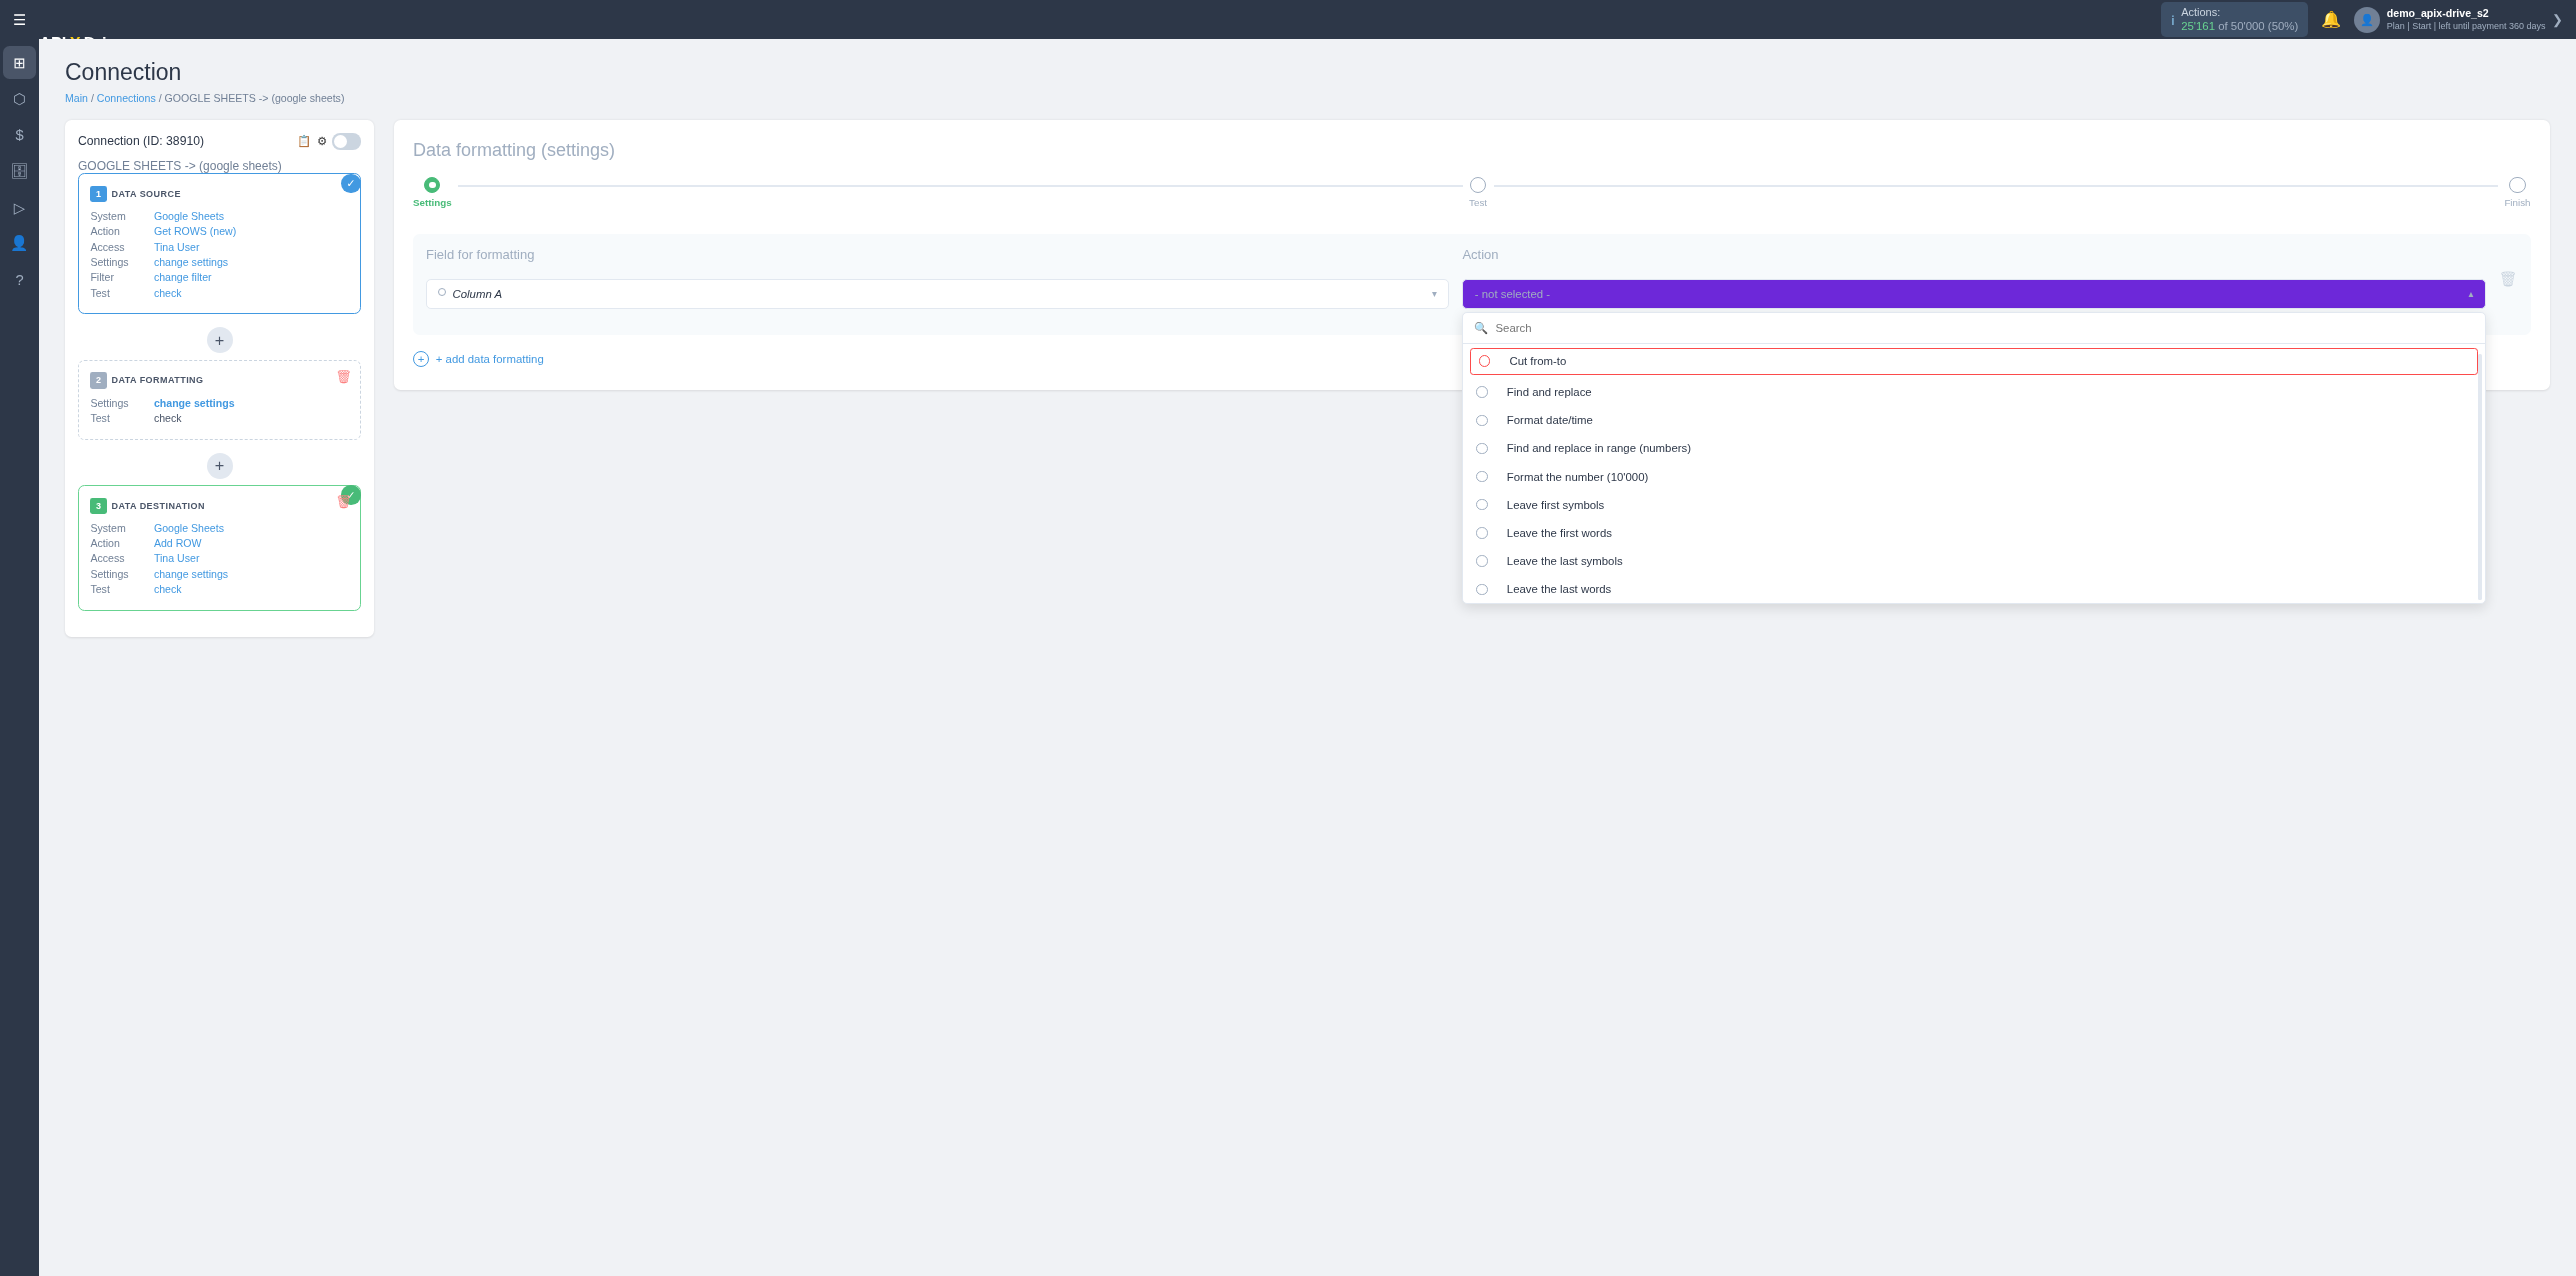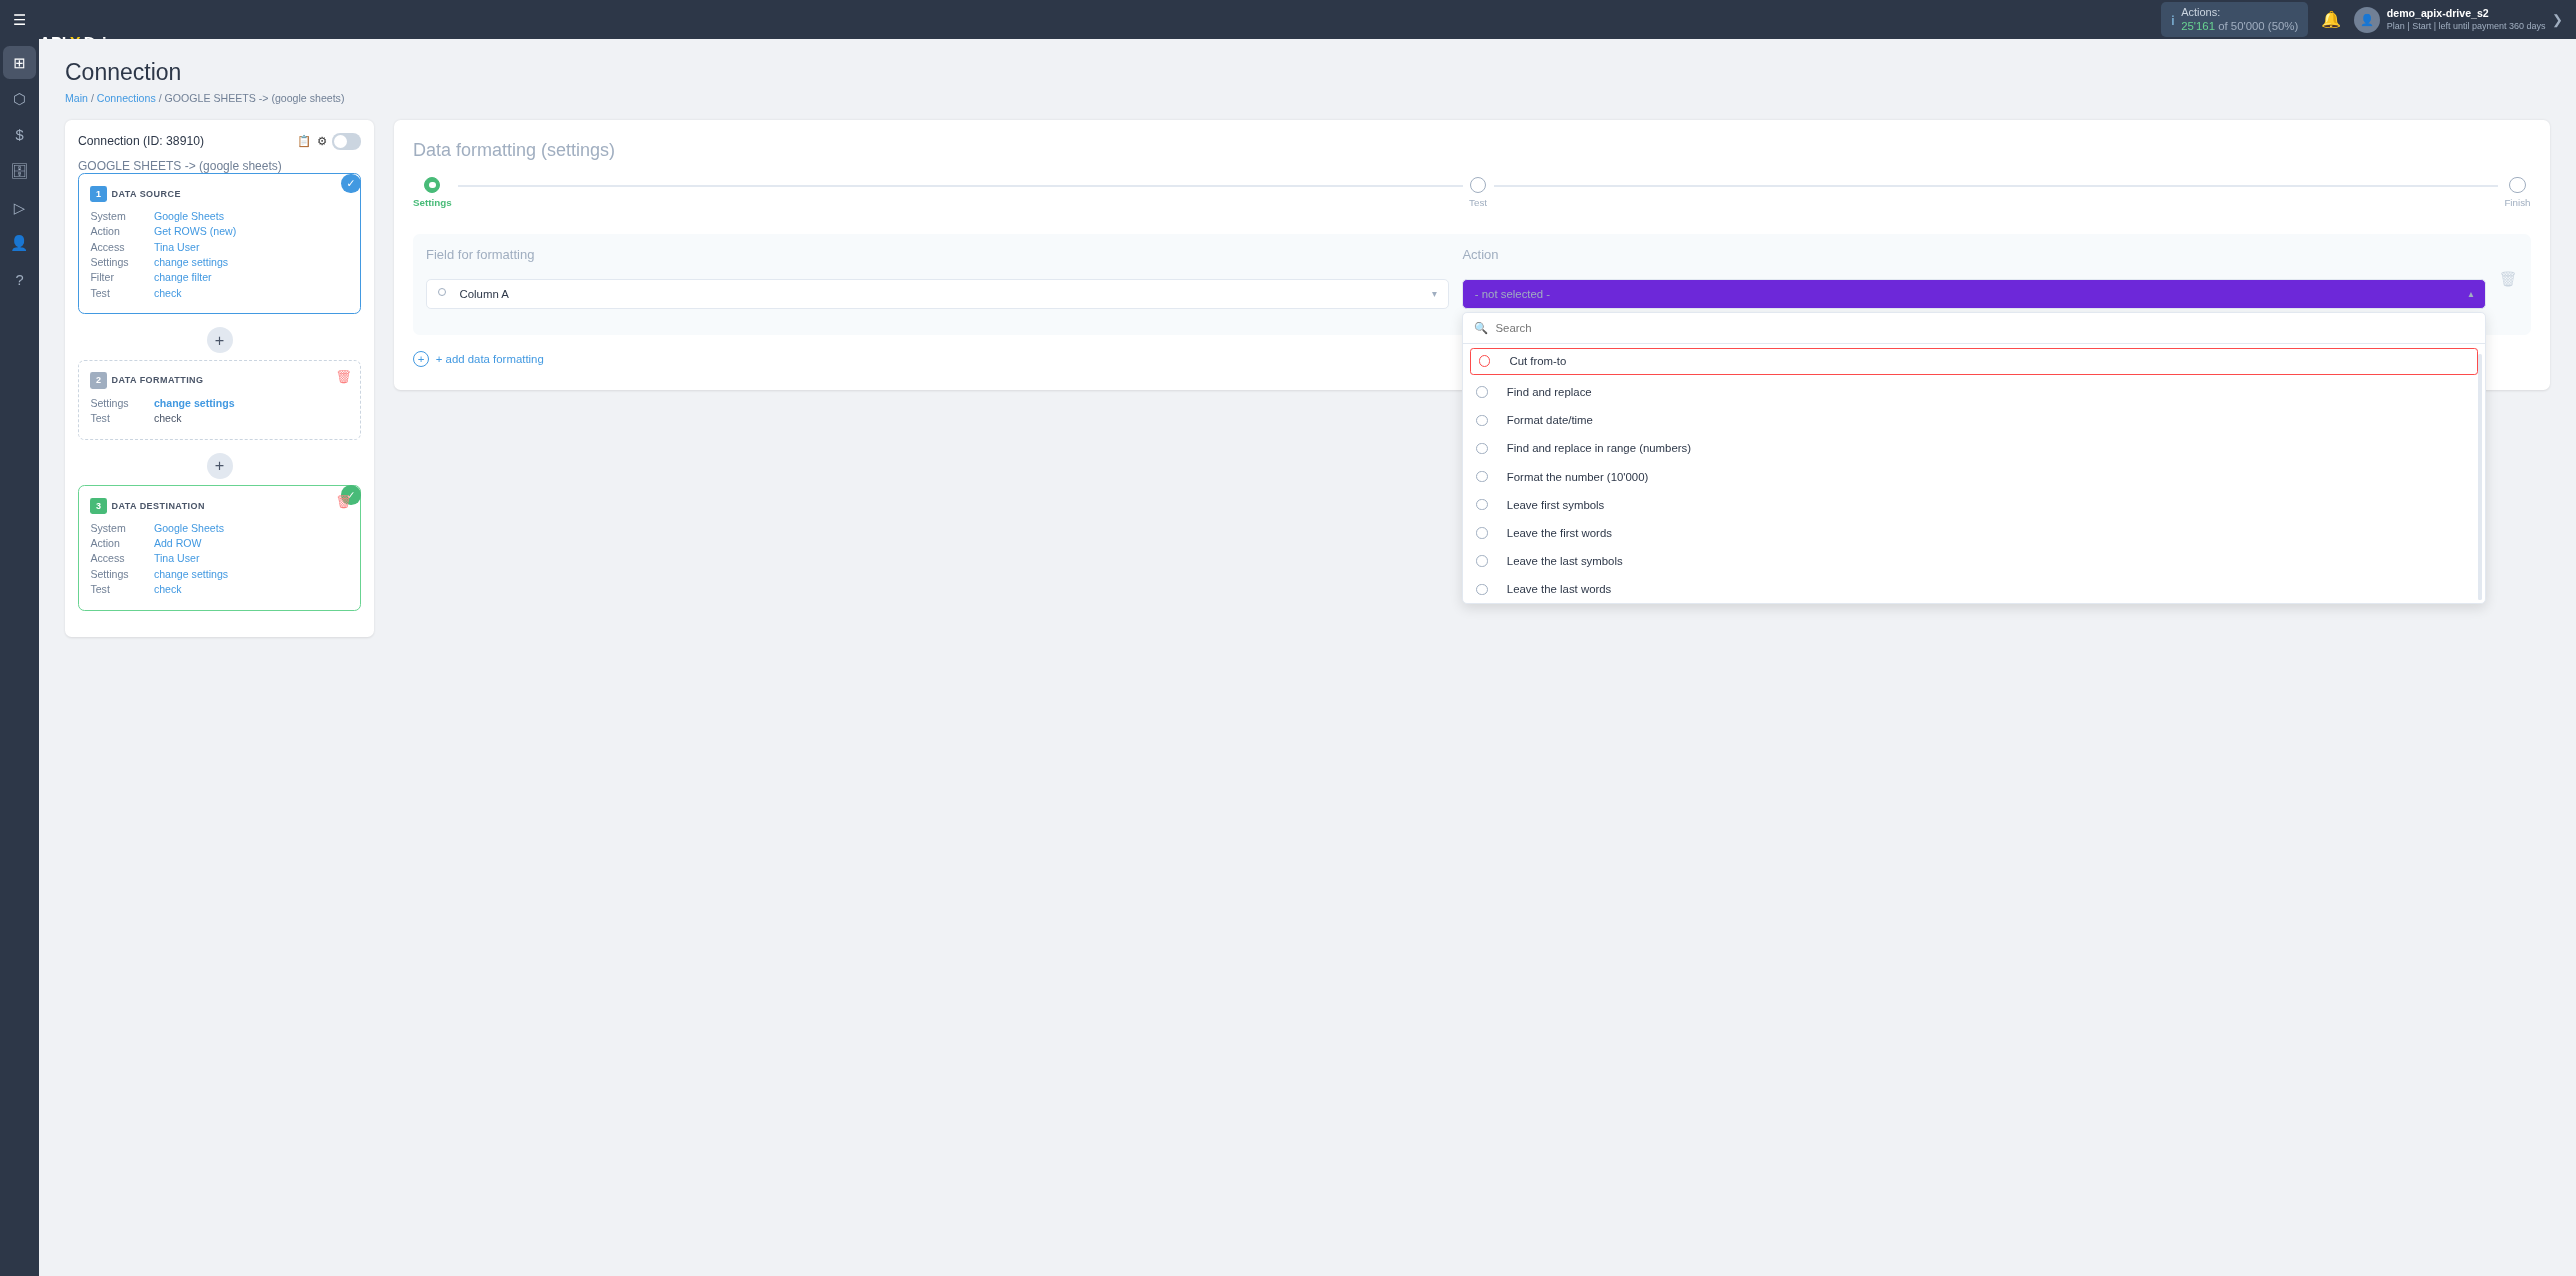--- a/index.html
+++ b/index.html
@@ -148,21 +148,21 @@
       display: flex; gap: 13px; align-items: flex-start; margin-bottom: 13px;
     }
     .field-group { flex: 1; }
     .field-label { font-size: 13px; color: #a0aec0; margin-bottom: 17px; }
     .field-select {
       width: 100%; border: 0.8px solid #e2e8f0; border-radius: 4.9px;
       padding: 8.1px 11.4px; font-size: 11.4px; color: #2d3748;
       display: flex; align-items: center; justify-content: space-between;
       cursor: pointer; background: #fff;
     }
-    .field-select .select-val { display: flex; align-items: flex-start; gap: 13px; }
+    .field-select .select-val { display: flex; align-items: flex-start; gap: 6px; font-style: italic; }
     .field-select .circle-icon { width: 8.1px; height: 8.1px; border-radius: 50%; border: 1.6px solid #a0aec0; }
     .field-select .chevron { color: #a0aec0; font-size: 9.8px; }
 
     .action-select {
       width: 100%; border: 0.8px solid #e2e8f0; border-radius: 4.9px;
       padding: 8.1px 11.4px; font-size: 11.4px; color: #a0aec0;
       display: flex; align-items: center; justify-content: space-between;
       cursor: pointer; background: #6d28d9; position: relative;
     }
     .action-select .chevron-up { color: #a0aec0; font-size: 9.8px; }

